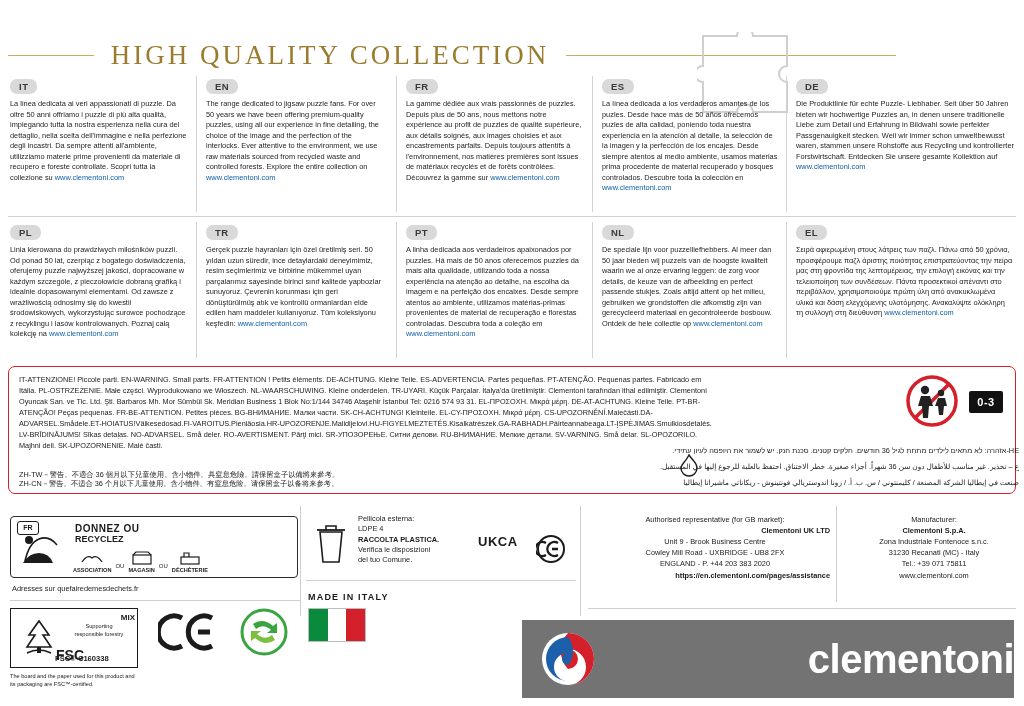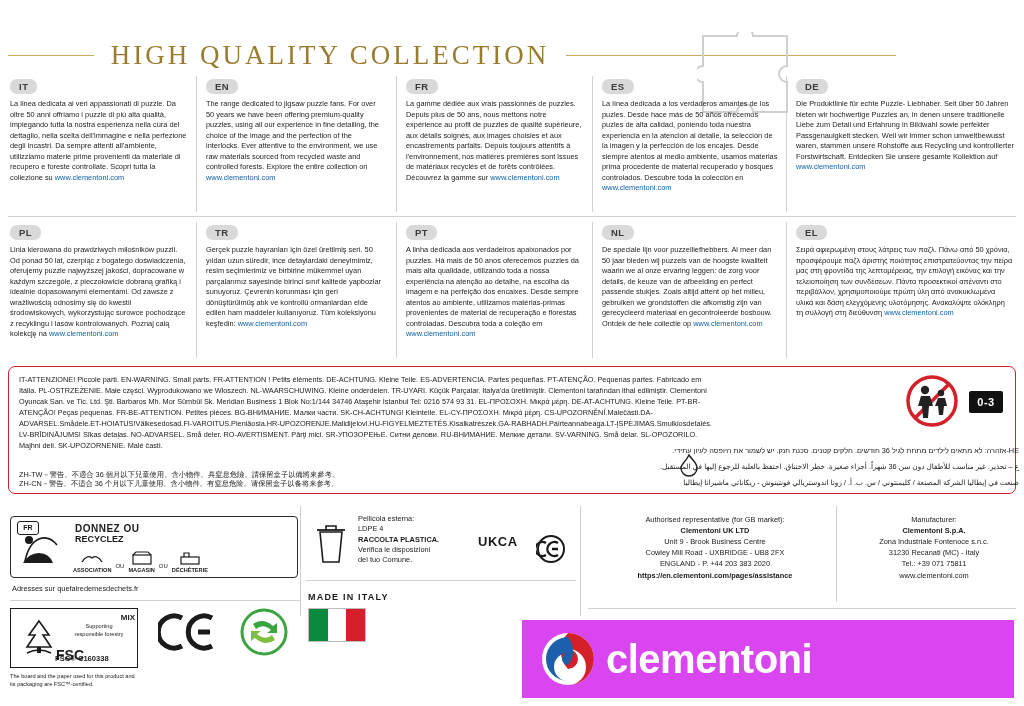--- a/index.html
+++ b/index.html
@@ -138,27 +138,27 @@
   .ukca { position:absolute; left:478px; top:34px; width:44px; height:28px; }
   .ukca-text { font-size:13px; font-weight:bold; letter-spacing:0.5px; }
   .ce-small { position:absolute; left:536px; top:34px; width:30px; height:30px; }
 
   .made-in-italy { position:absolute; left:308px; top:92px; }
   .mii-label { font-size:9px; font-weight:bold; letter-spacing:1.2px; color:#1b1b1b; }
   .flag { margin-top:6px; width:58px; height:34px; display:flex; border:1px solid #bdbdbd; }
   .flag i { flex:1; display:block; }
 
   .auth-rep { position:absolute; left:600px; top:14px; width:230px; text-align:center; font-size:7.4px; line-height:1.5; color:#1b1b1b; }
-  .auth-rep .strong { font-weight:bold; }
+  .auth-rep .strong { font-weight:bold;text-align:right; }
   .manufacturer { position:absolute; left:846px; top:14px; width:176px; text-align:center; font-size:7.4px; line-height:1.5; color:#1b1b1b; }
   .manufacturer .strong { font-weight:bold; }
 
   .logo-box {
     position:absolute; left:522px; top:120px; width:492px; height:78px;
-    background:#d946ef; display:flex; align-items:center;
+    background:#737373; display:flex; align-items:center;justify-content:space-between;
   }
   .logo-swirl { margin-left:18px; width:56px; height:56px; }
   .logo-text {
     color:#ffffff; font-size:40px; font-weight:bold; letter-spacing:-0.5px;
     margin-left:10px; font-family:"Liberation Sans", sans-serif;
   }
 </style>
 </head>
 <body>
 

